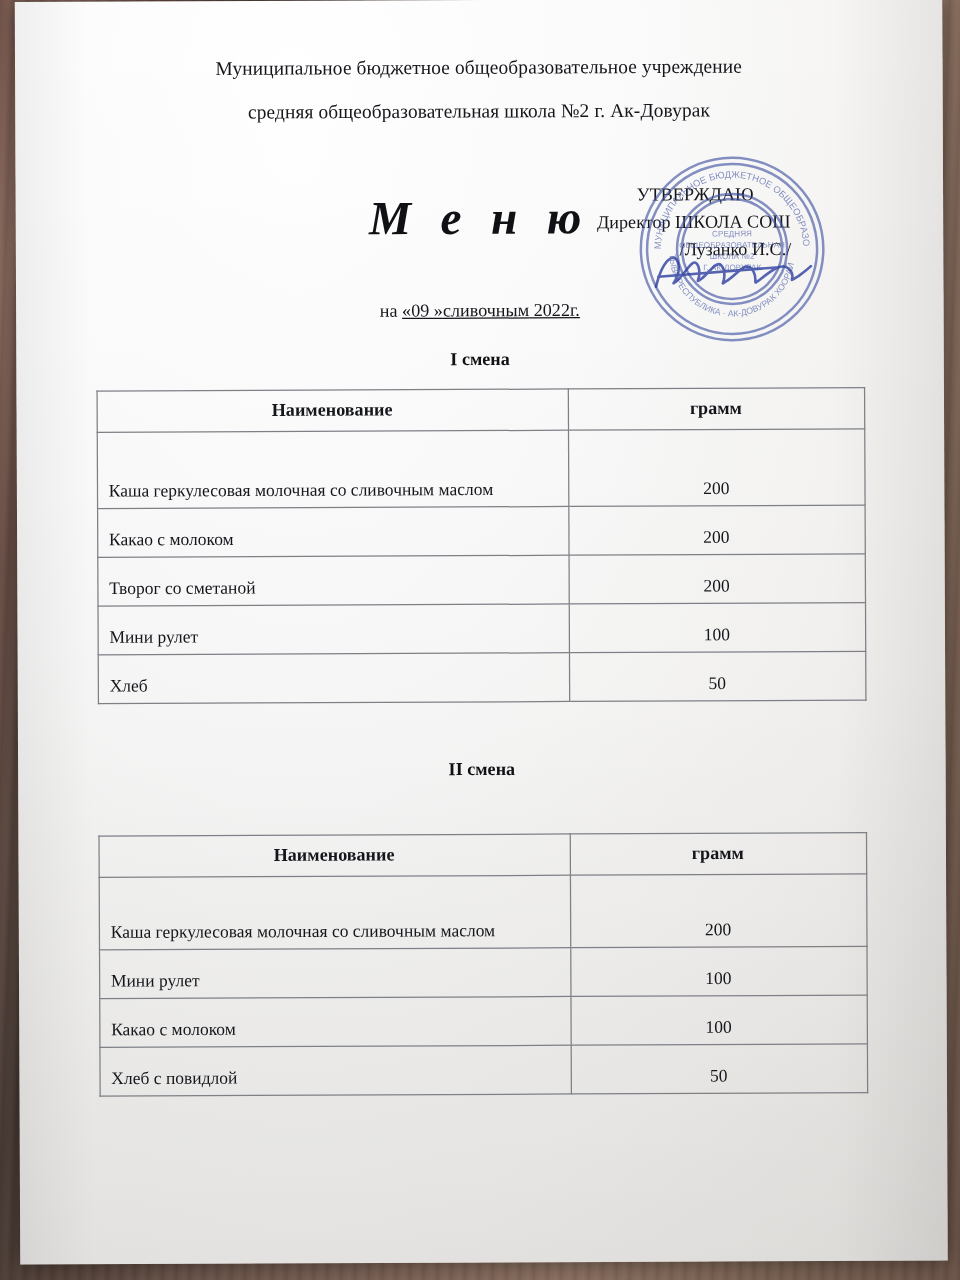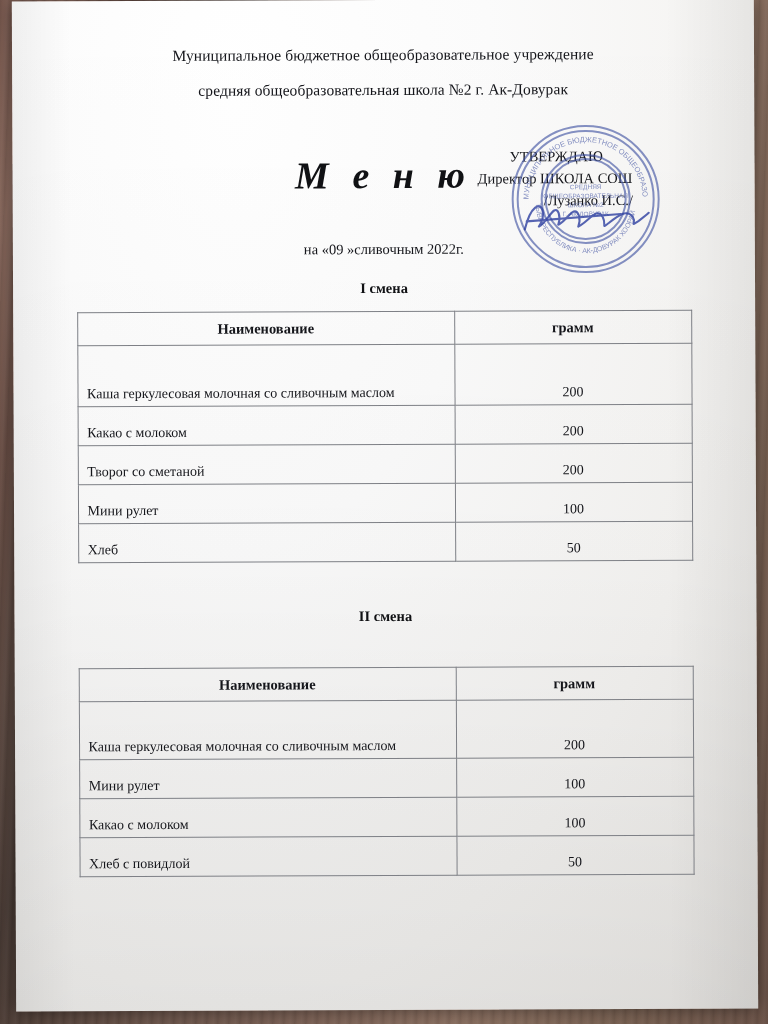--- a/index.html
+++ b/index.html
@@ -93,21 +93,21 @@
     color: #101114;
     font-family: "Liberation Serif", serif;
   }
 
   .date-line {
     margin-top: 44px;
     text-align: center;
     font-size: 14.5px;
     color: #15161b;
   }
-  .date-line .u { }
+  .date-line .u { text-decoration: underline; }
 
   .shift-label {
     text-align: center;
     font-weight: bold;
     font-size: 14.5px;
     color: #101114;
   }
   .shift-1 { margin-top: 22px; }
   .shift-2 { margin-top: 46px; }
 

